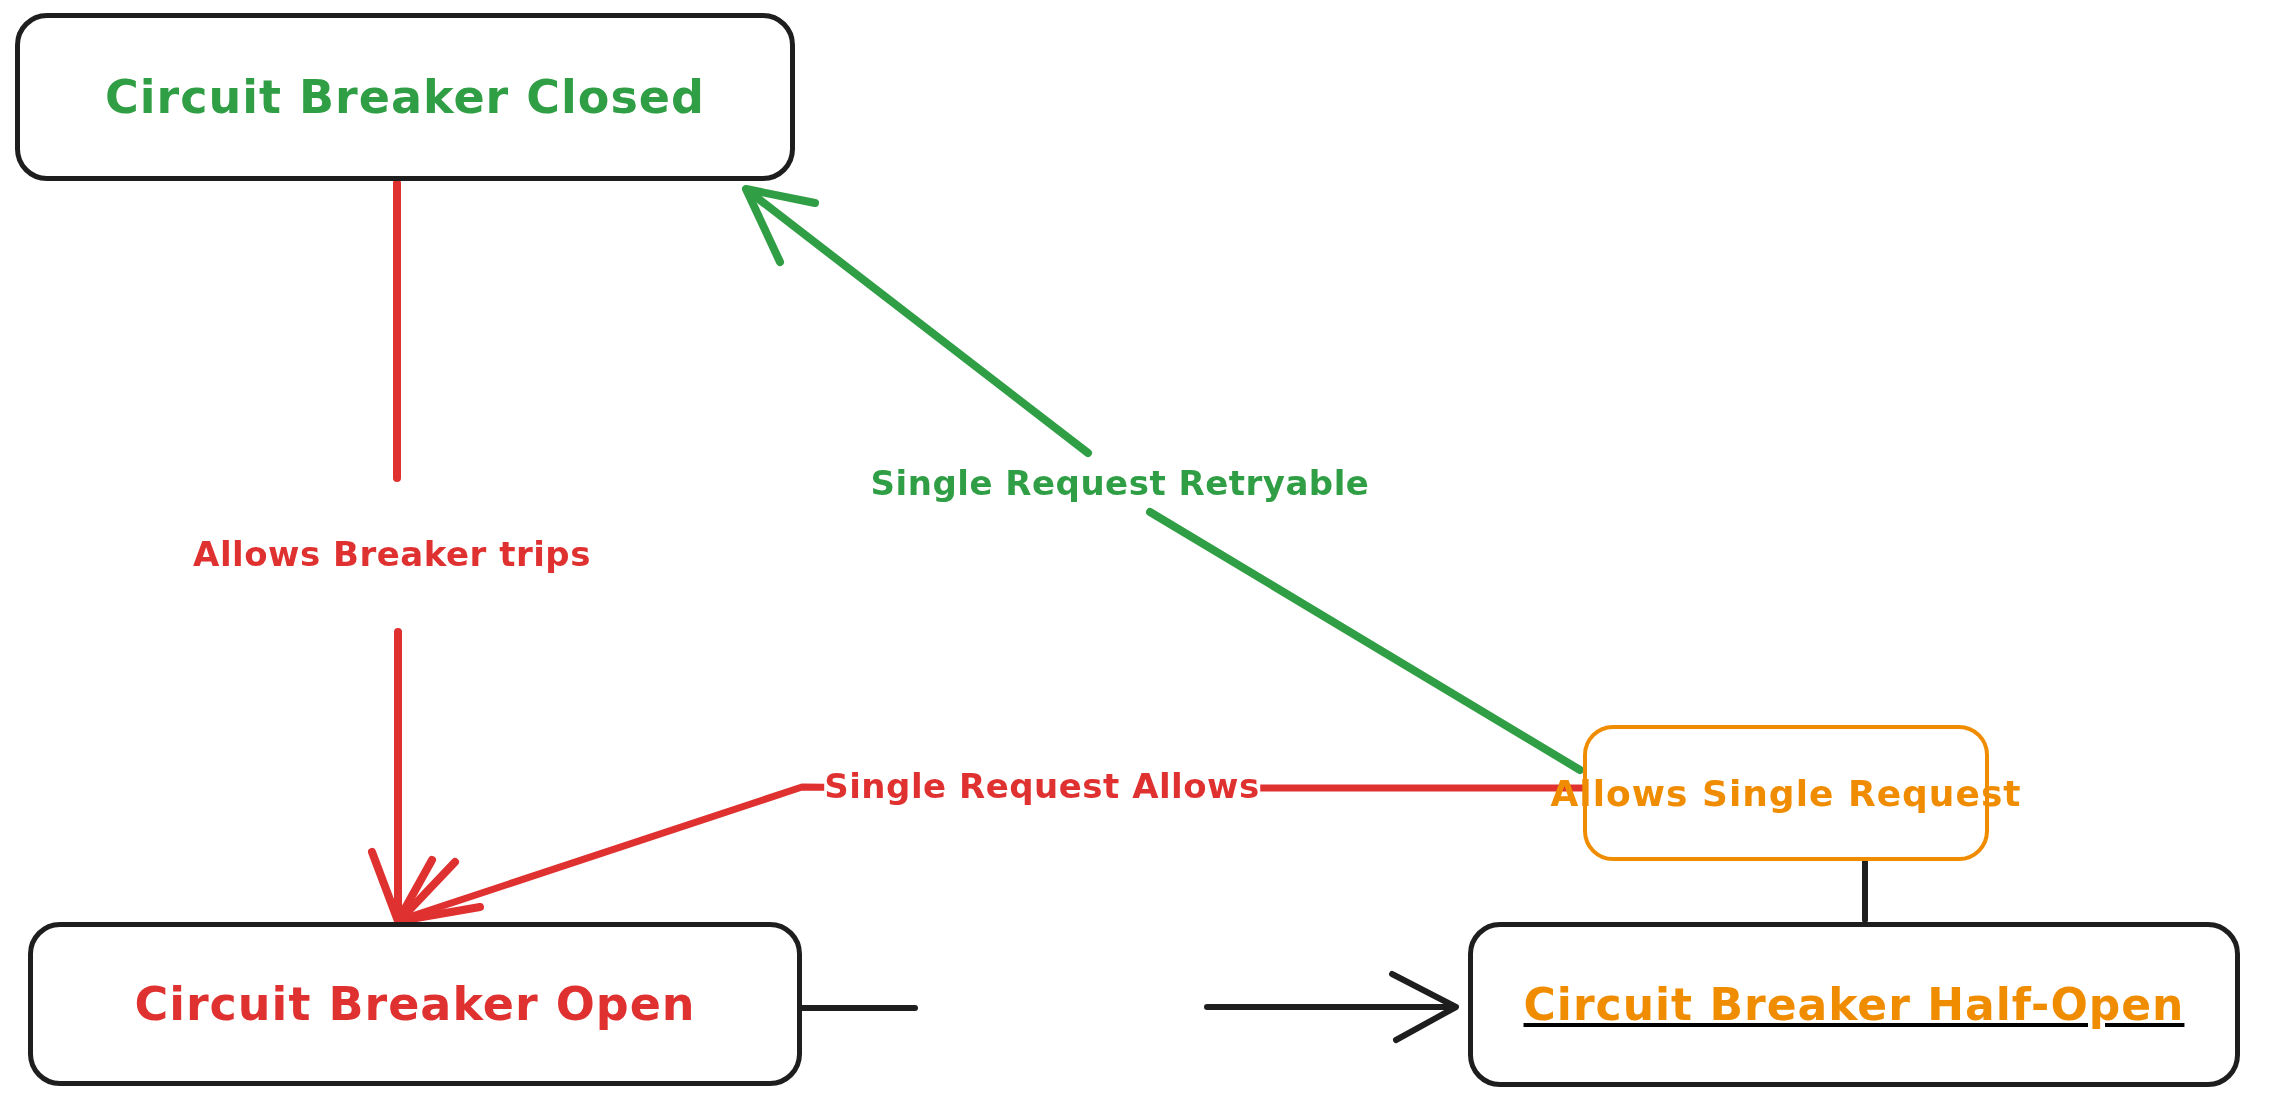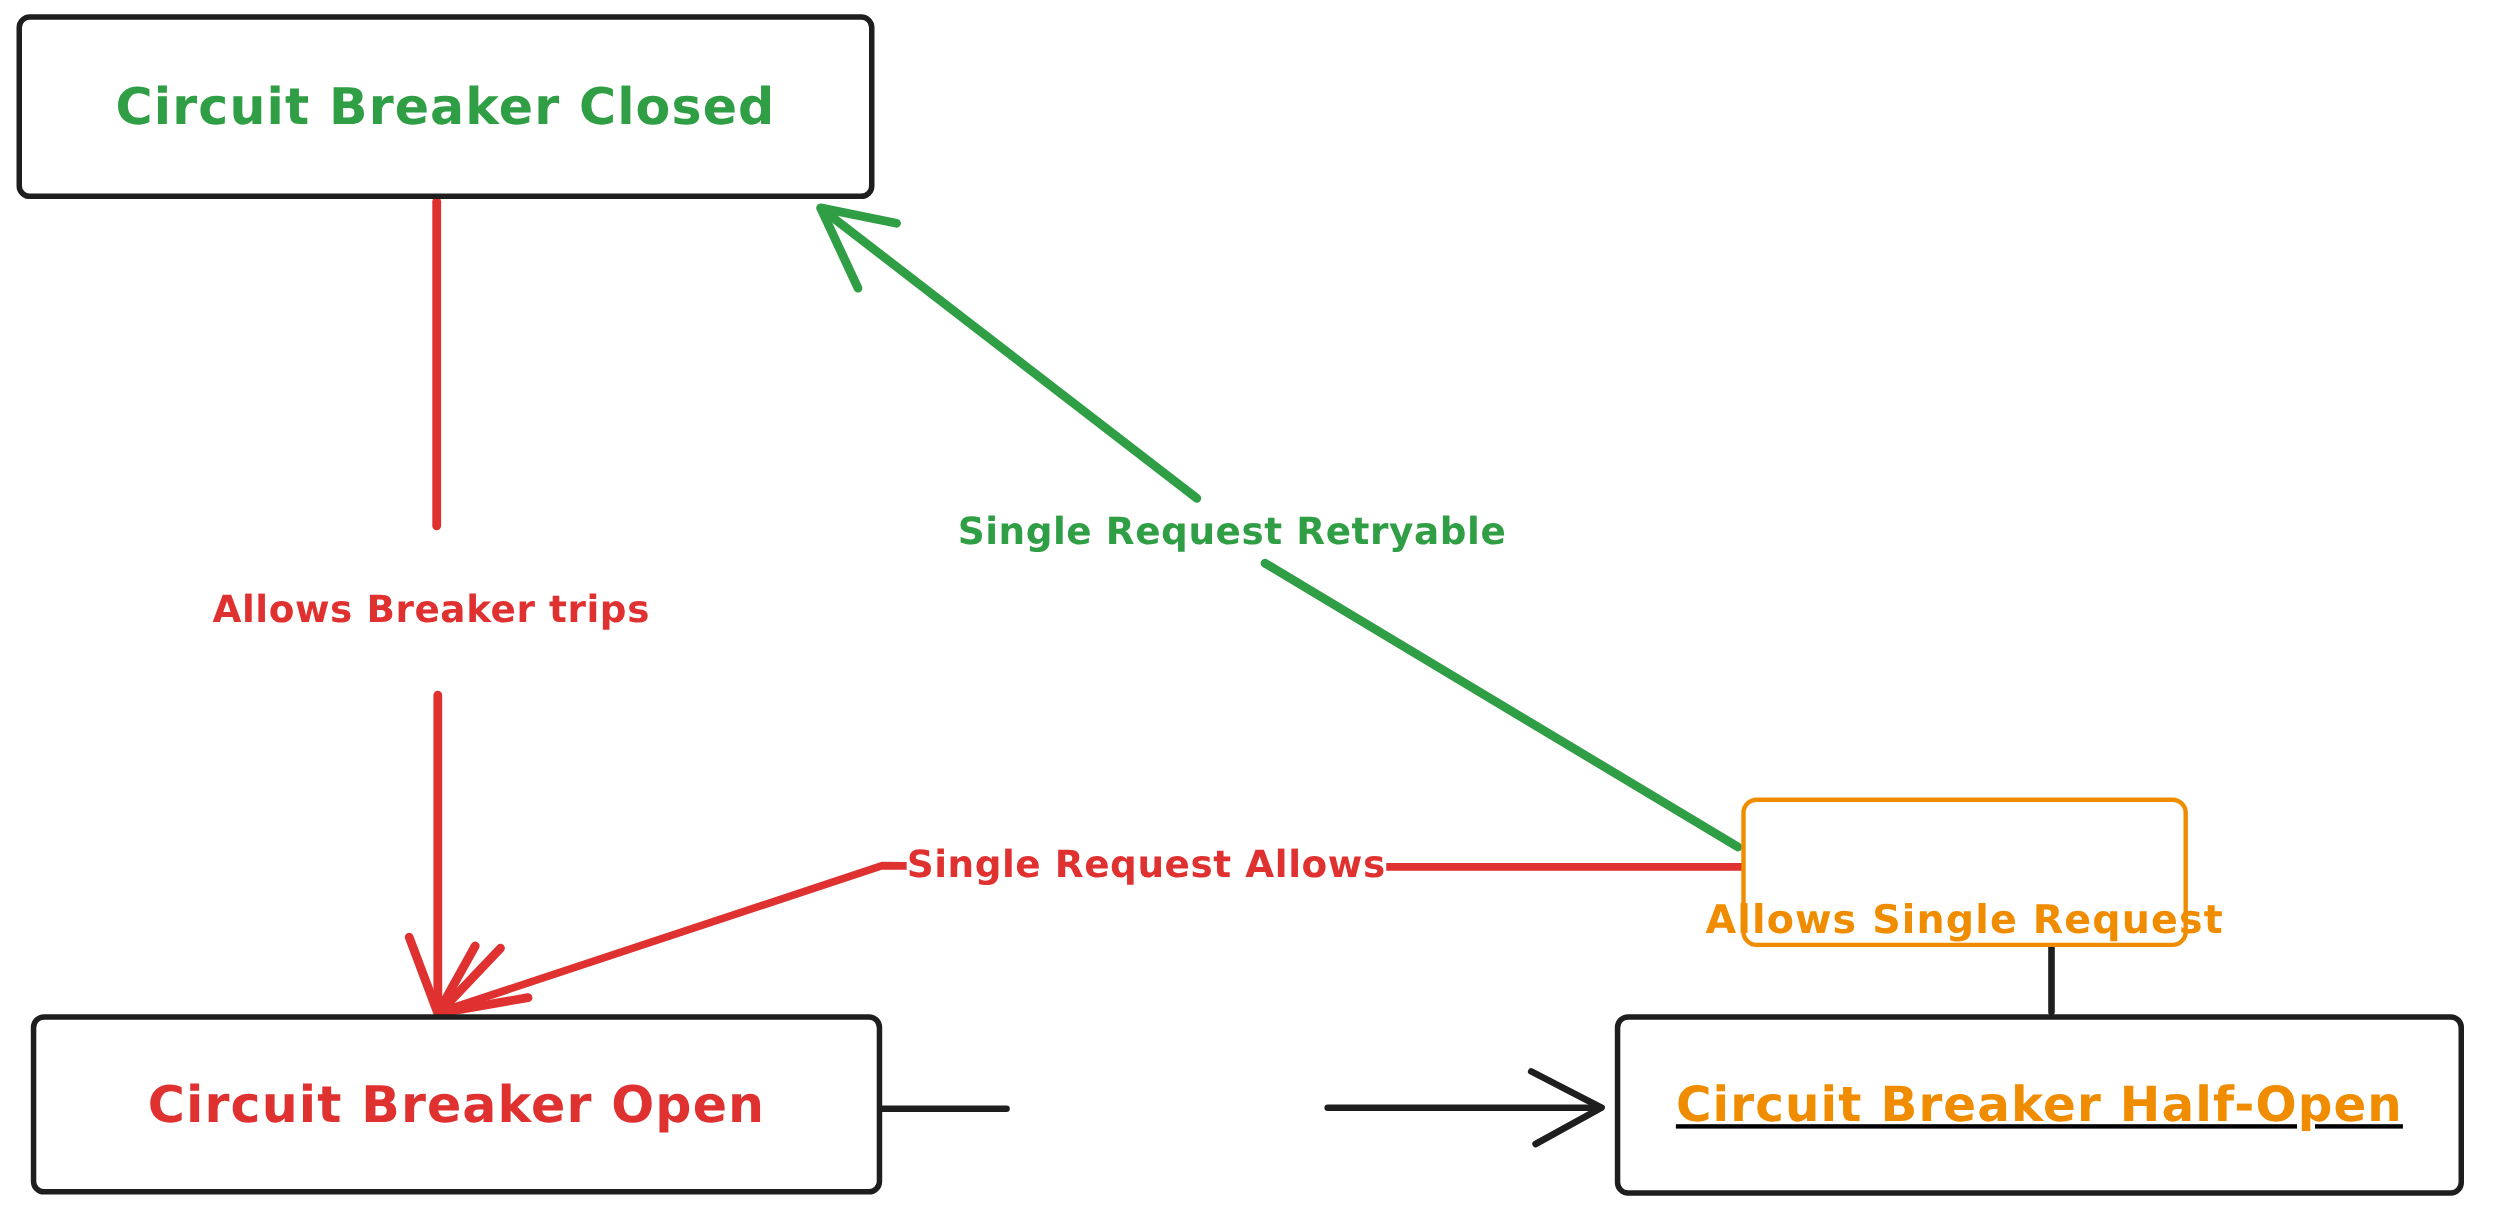--- a/index.html
+++ b/index.html
@@ -20,21 +20,21 @@
     left: 0;
     top: 0;
     width: 2272px;
     height: 1107px;
   }
   .node {
     position: absolute;
     box-sizing: border-box;
     background: #ffffff;
     border: 5px solid #1e1e1e;
-    border-radius: 12px;
+    border-radius: 32px;
     display: flex;
     align-items: center;
     justify-content: center;
     text-align: center;
   }
   .node-label {
     font-weight: 600;
     letter-spacing: 1px;
     white-space: nowrap;
   }
@@ -43,22 +43,21 @@
 
   .node-open { left: 15px; top: 922px; width: 774px; height: 164px; margin-left: 13px; }
   .node-open .node-label { color: #e03131; font-size: 46px; }
 
   .node-half-open { left: 1468px; top: 922px; width: 772px; height: 165px; text-decoration: underline; }
   .node-half-open .node-label { color: #f08c00; font-size: 44px; }
 
   .node-allows {
     left: 1583px; top: 725px; width: 406px; height: 136px;
     border: 4px solid #f08c00;
-    border-radius: 14px;
-    align-items: flex-end;
+    border-radius: 30px;
   }
   .node-allows .node-label { color: #f08c00; font-size: 36px; }
 
   .edge-label {
     position: absolute;
     transform: translate(-50%, -50%);
     text-align: center;
     font-size: 34px;
     font-weight: 600;
     letter-spacing: 0.5px;

